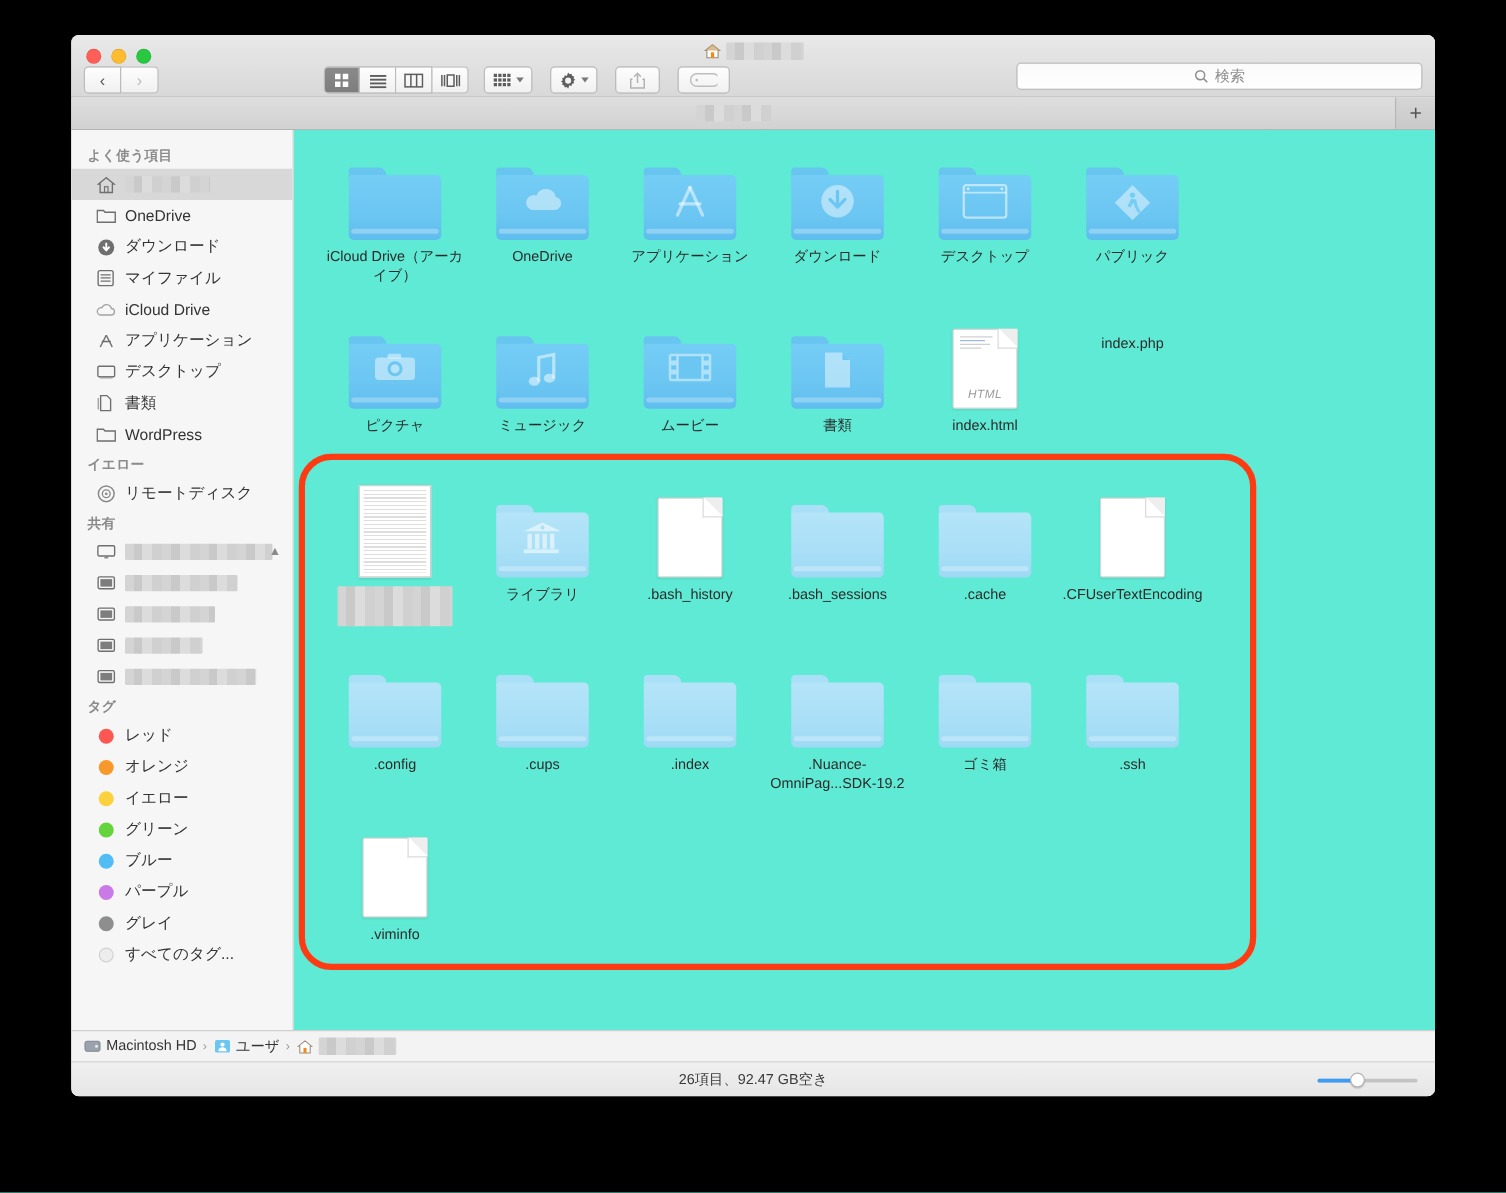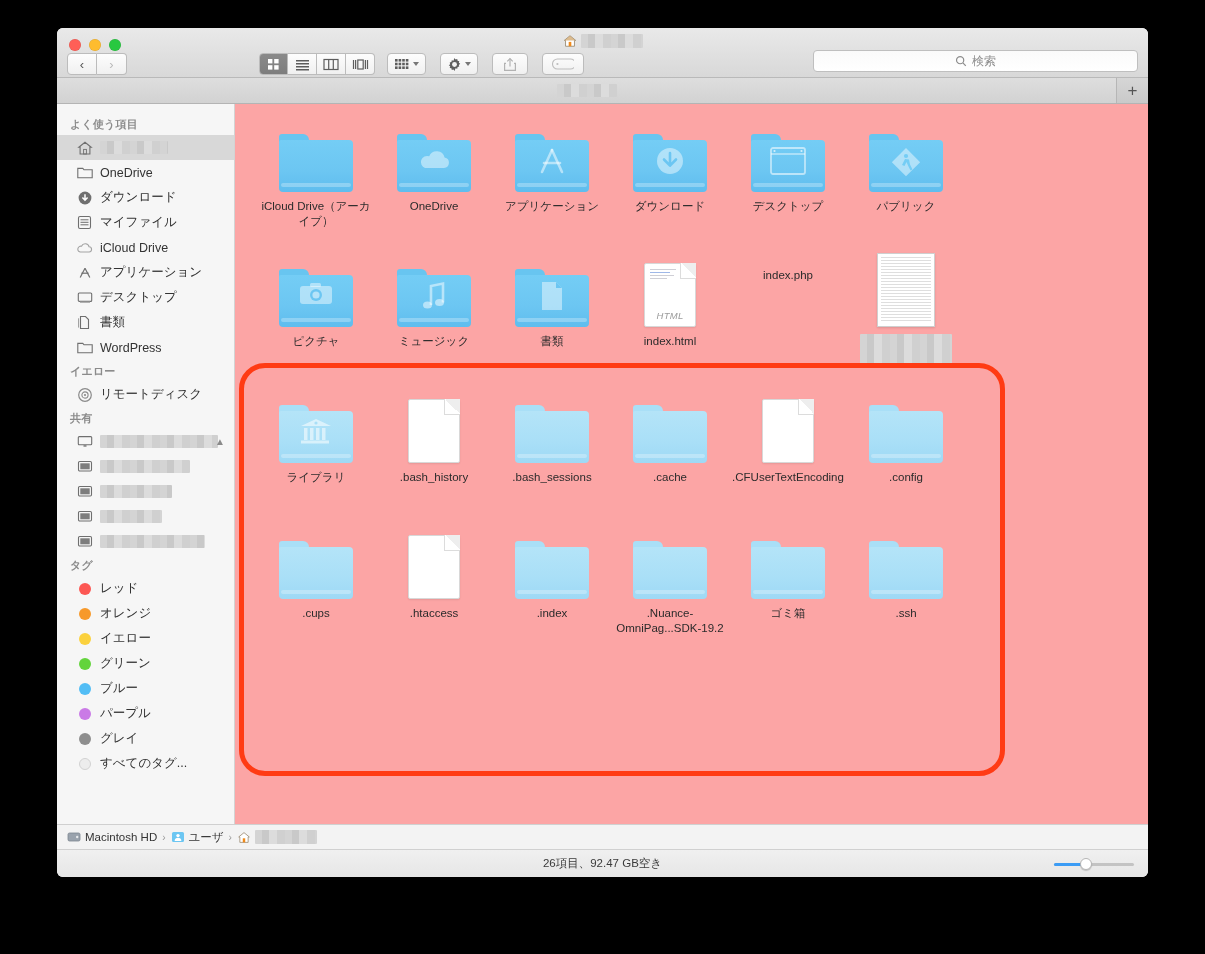--- a/index.html
+++ b/index.html
@@ -130,21 +130,21 @@
     height: 25px; display: flex; align-items: center; gap: 7px;
     padding-left: 19px; font-size: 12.5px; color: #333;
     position: relative;
   }
   .sb-item.selected { background: #d8d8d8; }
   .sb-ico { width: 17px; height: 17px; flex: none; display: flex; align-items: center; justify-content: center; }
   .dot { width: 12px; height: 12px; border-radius: 50%; display: block; }
   .eject { position: absolute; right: 9px; color: #8a8a8a; font-size: 10px; }
 
   
-  .main { flex: 1; background: #fca5a5; position: relative; overflow: hidden; }
+  .main { flex: 1; background: #5eead4; position: relative; overflow: hidden; }
   .grid {
     display: grid;
     grid-template-columns: repeat(6, 118px);
     padding: 14px 0 0 22px;
     column-gap: 0; row-gap: 0;
   }
   .cell {
     width: 118px; height: 135px;
     display: flex; flex-direction: column; align-items: center;
     padding-top: 8px;
@@ -733,20 +733,44 @@
                     <path d="M11 24V5l12-2.5v19" stroke="rgba(255,255,255,.5)" stroke-width="2.6" fill="none"></path>
                     <ellipse cx="7.5" cy="24" rx="4.5" ry="3.6" fill="rgba(255,255,255,.5)"></ellipse>
                     <ellipse cx="19.5" cy="21.5" rx="4.5" ry="3.6" fill="rgba(255,255,255,.5)"></ellipse>
                   </svg>
               </div>
             </div>
           </div>
           <div class="label">ミュージック</div>
         </div>
 
+        <div class="cell">
+          <div class="ic">
+            <div class="folder">
+                <div class="tab2"></div>
+                <div class="bodyf"></div>
+                <div class="lip"></div>
+              <div class="glyph">
+                <svg width="36" height="26" viewBox="0 0 36 26">
+                    <rect x="1" y="2" width="34" height="22" rx="2" fill="rgba(255,255,255,.45)"></rect>
+                    <g fill="#6cc6f2">
+                      <rect x="3" y="4" width="4" height="3.4"></rect>
+                      <rect x="3" y="11.3" width="4" height="3.4"></rect>
+                      <rect x="3" y="18.6" width="4" height="3.4"></rect>
+                      <rect x="29" y="4" width="4" height="3.4"></rect>
+                      <rect x="29" y="11.3" width="4" height="3.4"></rect>
+                      <rect x="29" y="18.6" width="4" height="3.4"></rect>
+                      <rect x="9" y="4" width="18" height="18"></rect>
+                    </g>
+                  </svg>
+              </div>
+            </div>
+          </div>
+          <div class="label">ムービー</div>
+        </div>
 
         <div class="cell">
           <div class="ic">
             <div class="folder">
                 <div class="tab2"></div>
                 <div class="bodyf"></div>
                 <div class="lip"></div>
               <div class="glyph">
                 <svg width="26" height="30" viewBox="0 0 26 30">
                     <path d="M3 1h14l6 6v22H3z" fill="rgba(255,255,255,.45)"></path>
@@ -868,73 +892,73 @@
           <div class="ic">
             <div class="folder pale">
                 <div class="tab2"></div>
                 <div class="bodyf"></div>
                 <div class="lip"></div>
               </div>
           </div>
           <div class="label">.cups</div>
         </div>
 
+
         <div class="cell r4">
+          <div class="ic">
+            <div class="folder pale">
+                <div class="tab2"></div>
+                <div class="bodyf"></div>
+                <div class="lip"></div>
+              </div>
+          </div>
+          <div class="label">.index</div>
+        </div>
+
+        <div class="cell r4">
+          <div class="ic">
+            <div class="folder pale">
+                <div class="tab2"></div>
+                <div class="bodyf"></div>
+                <div class="lip"></div>
+              </div>
+          </div>
+          <div class="label">.Nuance-OmniPag...SDK-19.2</div>
+        </div>
+
+        <div class="cell r4">
+          <div class="ic">
+            <div class="folder pale">
+                <div class="tab2"></div>
+                <div class="bodyf"></div>
+                <div class="lip"></div>
+              </div>
+          </div>
+          <div class="label">ゴミ箱</div>
+        </div>
+
+        <div class="cell r5">
+          <div class="ic">
+            <div class="folder pale">
+                <div class="tab2"></div>
+                <div class="bodyf"></div>
+                <div class="lip"></div>
+              </div>
+          </div>
+          <div class="label">.ssh</div>
+        </div>
+
+        <div class="cell r5">
           <div class="ic">
               <div class="doc">
                 <div class="fold"></div>
               </div>
             </div>
-          <div class="label">.htaccess</div>
-        </div>
-
-        <div class="cell r4">
-          <div class="ic">
-            <div class="folder pale">
-                <div class="tab2"></div>
-                <div class="bodyf"></div>
-                <div class="lip"></div>
-              </div>
-          </div>
-          <div class="label">.index</div>
-        </div>
-
-        <div class="cell r4">
-          <div class="ic">
-            <div class="folder pale">
-                <div class="tab2"></div>
-                <div class="bodyf"></div>
-                <div class="lip"></div>
-              </div>
-          </div>
-          <div class="label">.Nuance-OmniPag...SDK-19.2</div>
-        </div>
-
-        <div class="cell r4">
-          <div class="ic">
-            <div class="folder pale">
-                <div class="tab2"></div>
-                <div class="bodyf"></div>
-                <div class="lip"></div>
-              </div>
-          </div>
-          <div class="label">ゴミ箱</div>
-        </div>
-
-        <div class="cell r5">
-          <div class="ic">
-            <div class="folder pale">
-                <div class="tab2"></div>
-                <div class="bodyf"></div>
-                <div class="lip"></div>
-              </div>
-          </div>
-          <div class="label">.ssh</div>
-        </div>
-
+          <div class="label">.viminfo</div>
+        </div>
 
       </div>
 
       <div class="redbox"></div>
     </div>
   </div>
 
   <div class="pathbar">
     <div class="pathseg">
       <svg width="14" height="12" viewBox="0 0 14 12">

